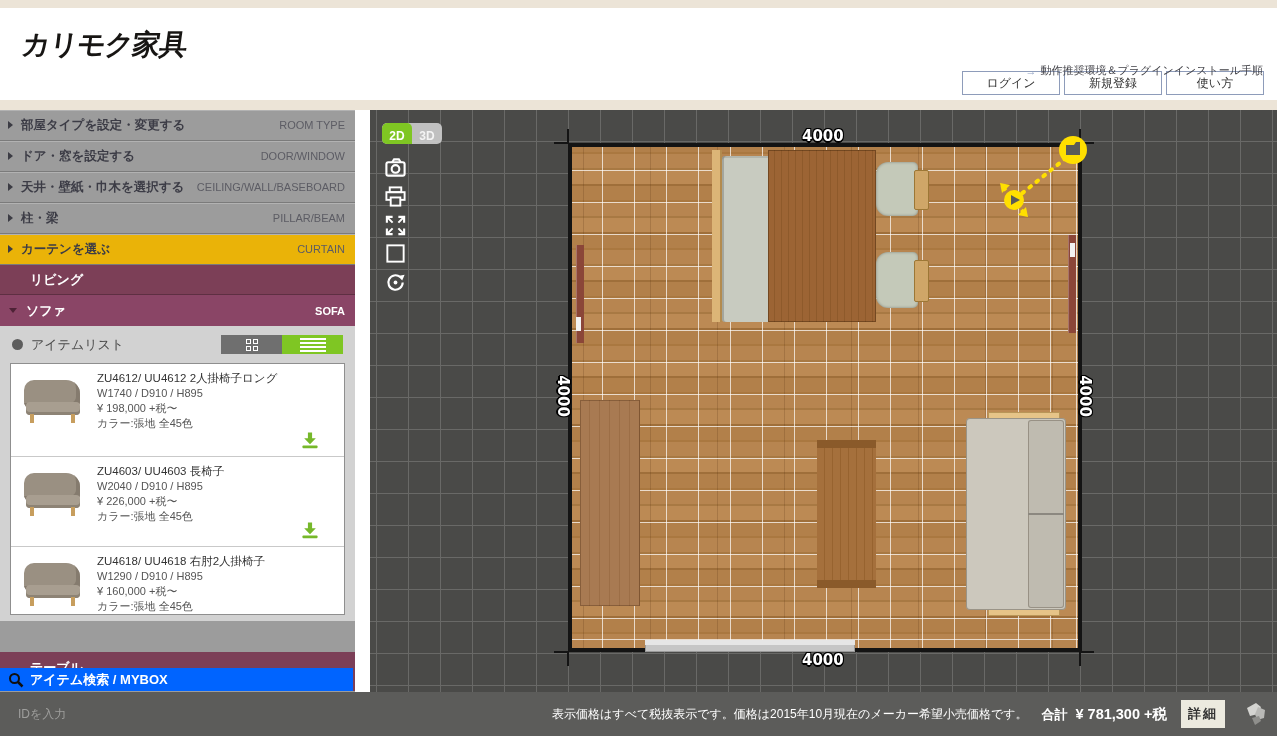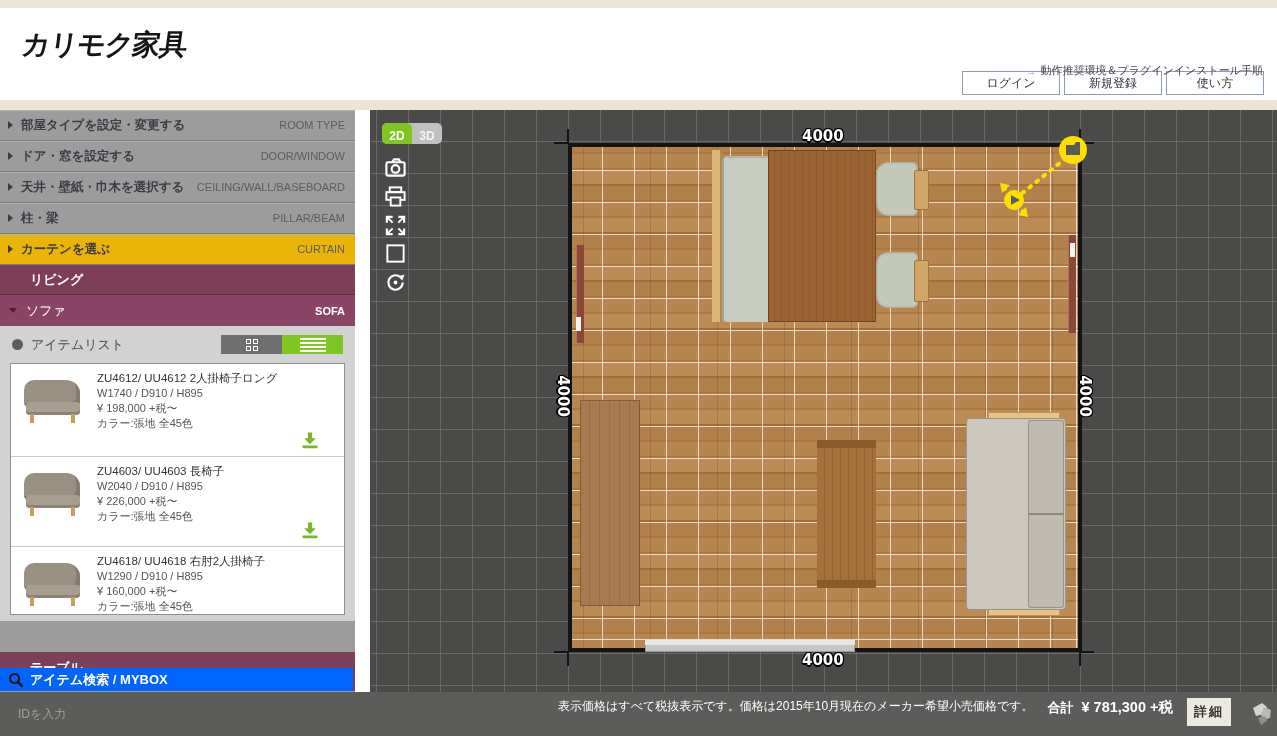--- a/index.html
+++ b/index.html
@@ -27,21 +27,21 @@
   .tri-r { width:0; height:0; border-left:5px solid #3c3c44; border-top:4px solid transparent;
     border-bottom:4px solid transparent; margin:0 8px 0 8px; }
   .menu-label { font-size:12.5px; font-weight:bold; color:#3c3c46; }
   .menu-code { margin-left:auto; margin-right:10px; font-size:11px; color:#5c5c64; }
   .cat-bar { height:30px; background:#7c3f57; display:flex; align-items:center;
     border-bottom:1px solid #5e2f42; cursor:pointer; }
   .cat-bar .cat-label { font-size:13px; font-weight:bold; color:#fff; margin-left:30px; }
   .sub-bar { height:31px; background:#8a4566; display:flex; align-items:center; cursor:pointer; }
   .tri-d { width:0; height:0; border-top:5px solid rgba(30,5,15,.55); border-left:4px solid transparent;
     border-right:4px solid transparent; margin:0 9px 0 9px; }
-  .sub-label { font-size:13px; font-weight:normal; color:#fff; }
+  .sub-label { font-size:13px; font-weight:bold; color:#fff; }
   .sub-code { margin-left:auto; margin-right:10px; font-size:11px; font-weight:bold; color:#fff; }
 
   .item-panel { position:relative; height:295px; background:#d2d2d2; }
   .ip-head { height:37px; display:flex; align-items:center; }
   .bullet { width:11px; height:11px; border-radius:50%; background:#5d5d5d; margin:0 8px 0 12px; }
   .ip-title { font-size:13px; color:#4a4a4a; }
   .view-toggles { margin-left:auto; margin-right:12px; display:flex; }
   .vt { width:61px; height:19px; display:flex; align-items:center; justify-content:center; cursor:pointer; }
   .vt.grid { background:#6f6f6f; }
   .vt.list { background:#7fc623; }
@@ -134,21 +134,21 @@
   .tp.d2 { background:#7fc623; color:#fff; border-radius:5px; }
   .tp.d3 { color:#f4f4f4; }
   .tool-icon { position:absolute; left:14px; width:23px; height:23px; cursor:pointer; }
 
   
   footer { position:absolute; left:0; top:692px; width:1277px; height:44px; background:#5c5c5a;
     display:flex; align-items:center; }
   .id-input { position:absolute; left:18px; top:12px; width:180px; height:20px; background:transparent;
     border:none; outline:none; color:#dedede; font-size:12px; }
   .id-input::placeholder { color:#9f9f9d; }
-  .ftr-right { margin-left:auto; display:flex; align-items:flex-start; gap:14px; }
+  .ftr-right { margin-left:auto; display:flex; align-items:center; gap:14px; padding-right:6px; }
   .notice { font-size:12px; color:#fff; }
   .total-wrap { display:flex; align-items:baseline; gap:8px; }
   .total-label { font-size:13px; font-weight:bold; color:#fff; }
   .total-value { font-size:14.5px; font-weight:bold; color:#fff; }
   .detail-btn { width:44px; height:28px; background:#eceadf; border:none; color:#333;
     font-size:13px; font-weight:bold; letter-spacing:2px; cursor:pointer;
     font-family:"Liberation Sans",sans-serif; }
   .hand-icon { width:32px; height:32px; }
 </style>
 </head>

